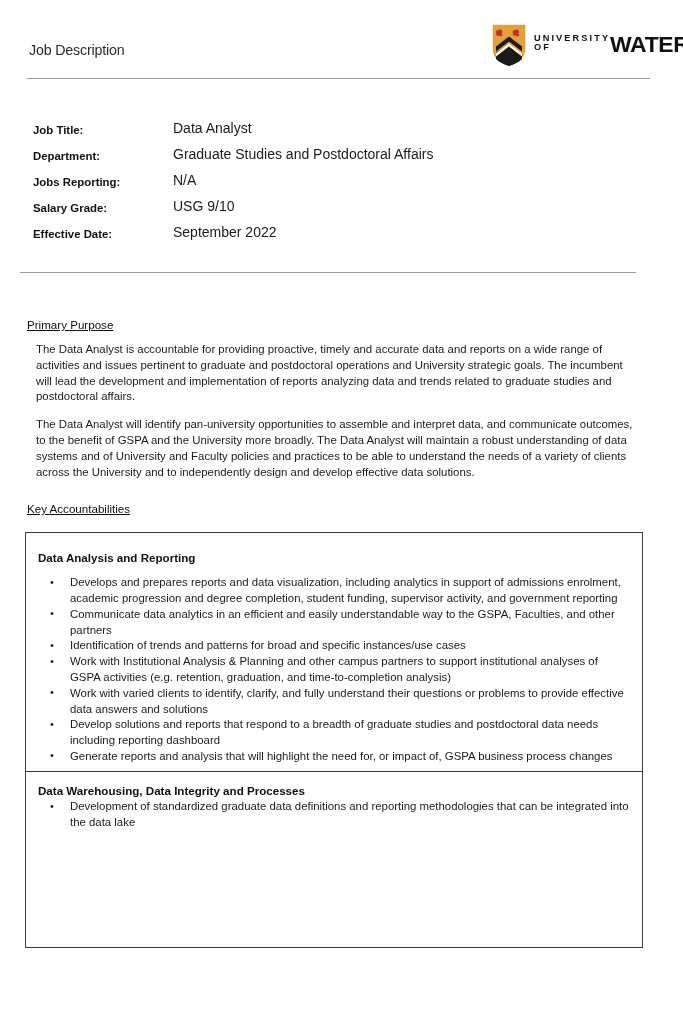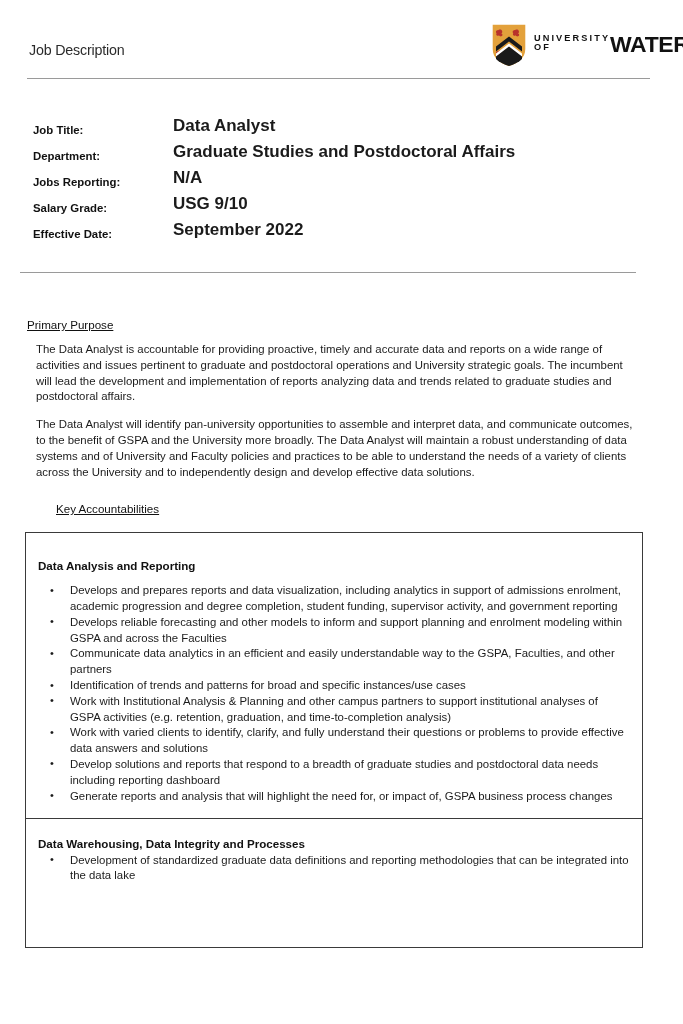--- a/index.html
+++ b/index.html
@@ -107,22 +107,22 @@
   }
   .info-label {
     width: 140px;
     flex: 0 0 140px;
     font-size: 11.4px;
     font-weight: bold;
     color: #111111;
     line-height: 1.35;
   }
   .info-value {
-    font-size: 17px;
-    font-weight: 700;
+    font-size: 14px;
+    font-weight: 400;
     color: #1b1b1b;
     line-height: 1.35;
   }
 
   .rule-mid {
     position: absolute;
     left: 20px;
     top: 272px;
     width: 616px;
     height: 1px;
@@ -148,50 +148,49 @@
     line-height: 1.385;
     color: #1b1b1b;
     margin: 9px;
     text-align: left;
   }
   .para + .para {
     margin-top: 12px;
   }
 
   #primary-purpose { top: 317px; }
-  #key-accountabilities-heading { top: 501px; margin-left: 29px; }
+  #key-accountabilities-heading { top: 501px; }
 
   
   .acct-box {
     position: absolute;
     left: 25px;
     top: 532px;
     width: 618px;
     height: 416px;
     border: 1.3px solid #3a3a3a;
     box-sizing: border-box;
     background: #ffffff;
   }
   .acct-group {
     box-sizing: border-box;
   }
   .acct-group.first {
     padding: 17px 12px 6px 12px;
   }
   .acct-group.second {
-    padding: 16px 12px 6px 12px;
+    padding: 10px 12px 6px 12px;
     border-top: 1.3px solid #3a3a3a;
-    margin-top: 8px;
   }
   .acct-title {
     font-size: 11.6px;
     font-weight: bold;
     color: #111111;
     line-height: 1.4;
-    margin: 8px 0 9px 0;
+    margin: 0 0 9px 0;
   }
   .acct-group.second .acct-title {
     margin: 1px 0 0 0;
   }
   ul.acct-list {
     margin: 0;
     padding: 0;
     list-style: none;
   }
   ul.acct-list li {
@@ -278,21 +277,20 @@
   <div class="section" id="key-accountabilities-heading">
     <div class="section-heading">Key Accountabilities</div>
   </div>
 
   <div class="acct-box">
 
     <div class="acct-group first">
       <div class="acct-title">Data Analysis and Reporting</div>
       <ul class="acct-list">
         <li>Develops and prepares reports and data visualization, including analytics in support of admissions enrolment, academic progression and degree completion, student funding, supervisor activity, and government reporting</li>
-        <li>Develops reliable forecasting and other models to inform and support planning and enrolment modeling within GSPA and across the Faculties</li>
         <li>Communicate data analytics in an efficient and easily understandable way to the GSPA, Faculties, and other partners</li>
         <li>Identification of trends and patterns for broad and specific instances/use cases</li>
         <li>Work with Institutional Analysis &amp; Planning and other campus partners to support institutional analyses of GSPA activities (e.g. retention, graduation, and time-to-completion analysis)</li>
         <li>Work with varied clients to identify, clarify, and fully understand their questions or problems to provide effective data answers and solutions</li>
         <li>Develop solutions and reports that respond to a breadth of graduate studies and postdoctoral data needs including reporting dashboard</li>
         <li>Generate reports and analysis that will highlight the need for, or impact of, GSPA business process changes</li>
       </ul>
     </div>
 
     <div class="acct-group second">

